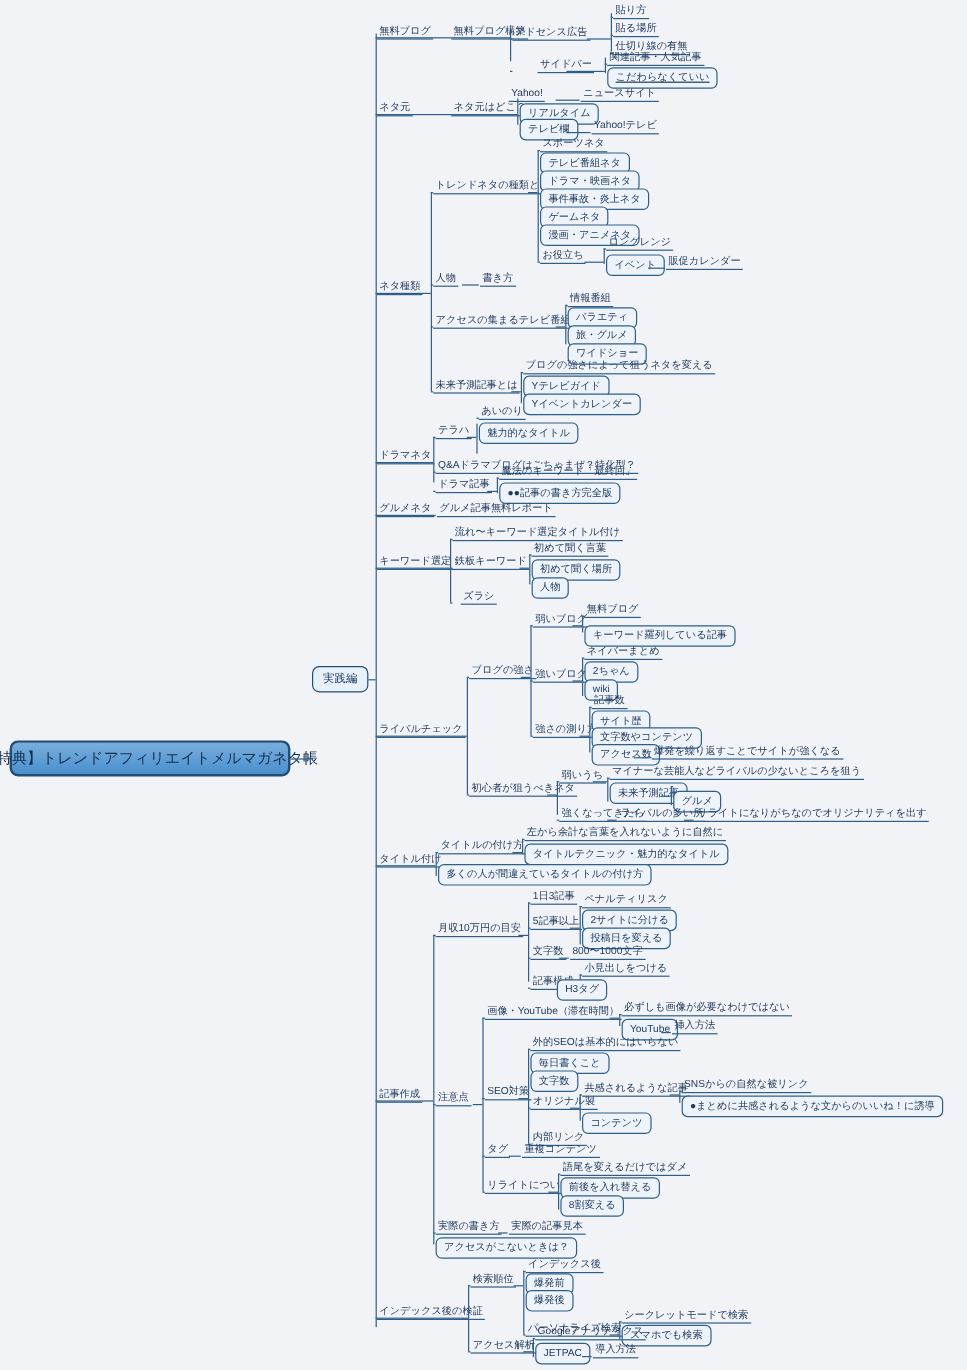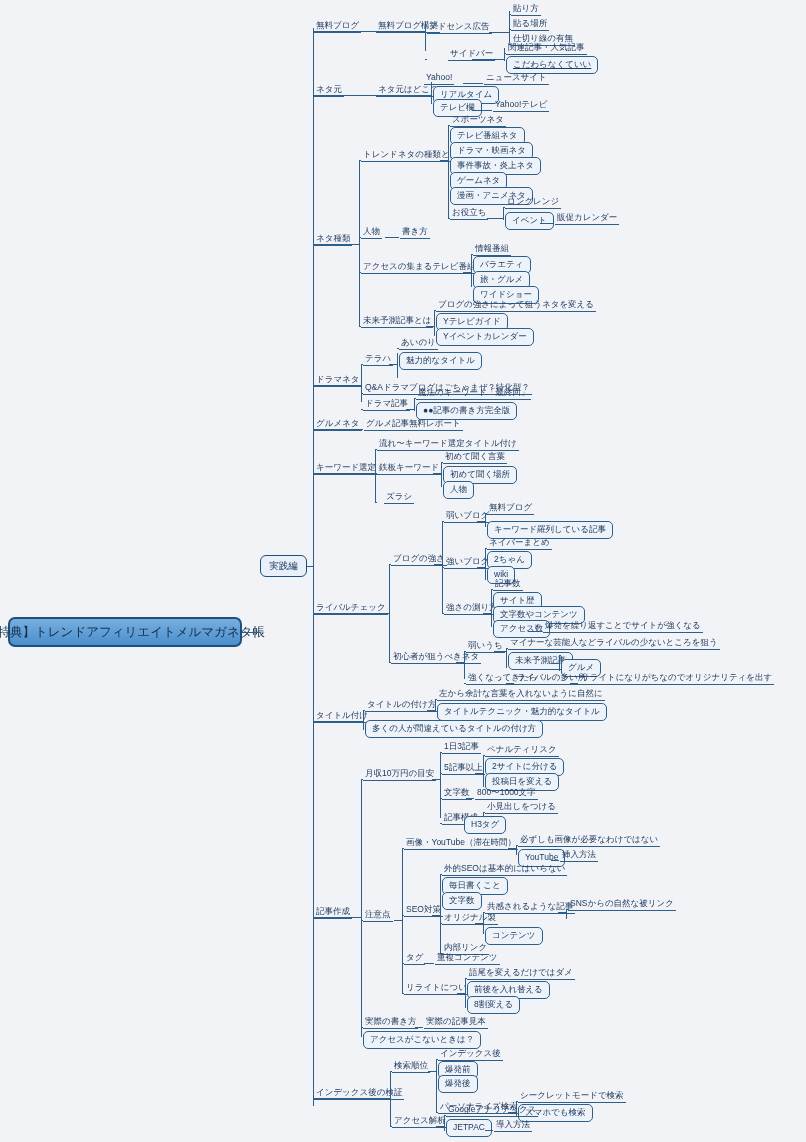--- a/index.html
+++ b/index.html
@@ -345,20 +345,21 @@
   <div class="node" style="left:442px;top:912px;">オリジナル製</div>
   <div class="ln lnh" style="left:440px;top:923px;width:2px;"></div>
   <div class="ln lnh" style="left:475px;top:923px;width:8px;"></div>
   <div class="ln lnv" style="left:483px;top:912px;height:22px;"></div>
   <div class="node" style="left:485px;top:901px;">共感されるような記事</div>
   <div class="ln lnh" style="left:483px;top:912px;width:2px;"></div>
   <div class="ln lnh" style="left:558px;top:912px;width:8px;"></div>
   <div class="ln lnv" style="left:566px;top:909px;height:10px;"></div>
   <div class="node" style="left:568px;top:898px;">SNSからの自然な被リンク</div>
   <div class="ln lnh" style="left:566px;top:909px;width:2px;"></div>
+  <div class="boxnode" style="left:568px;top:913px;">●まとめに共感されるような文からのいいね！に誘導</div>
   <div class="boxnode" style="left:485px;top:927px;">コンテンツ</div>
   <div class="node" style="left:442px;top:942px;">内部リンク</div>
   <div class="ln lnh" style="left:440px;top:953px;width:2px;"></div>
 
   <div class="node" style="left:404px;top:952px;">タグ</div>
   <div class="ln lnh" style="left:402px;top:963px;width:2px;"></div>
   <div class="ln lnh" style="left:424px;top:963px;width:10px;"></div>
   <div class="node" style="left:435px;top:952px;">重複コンテンツ</div>
 
   <div class="node" style="left:404px;top:982px;">リライトについて</div>

